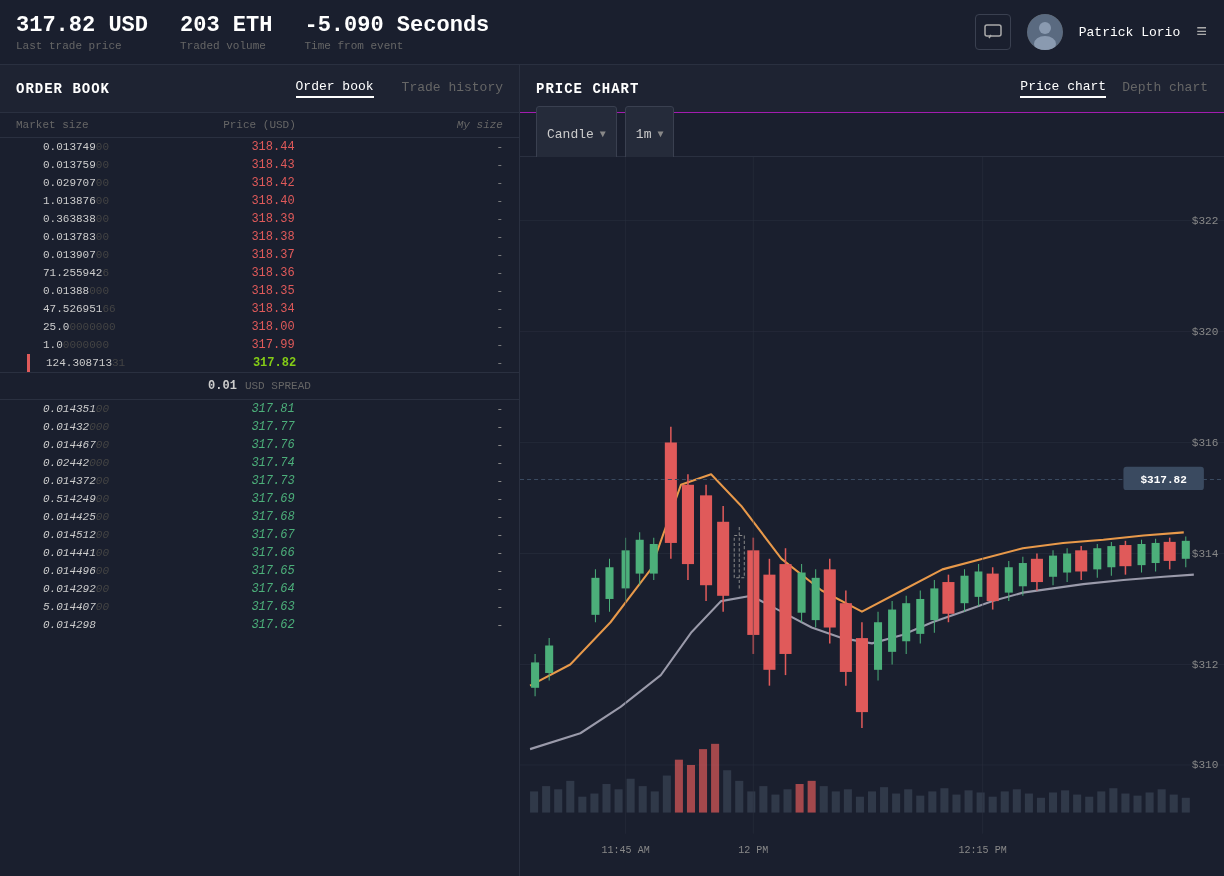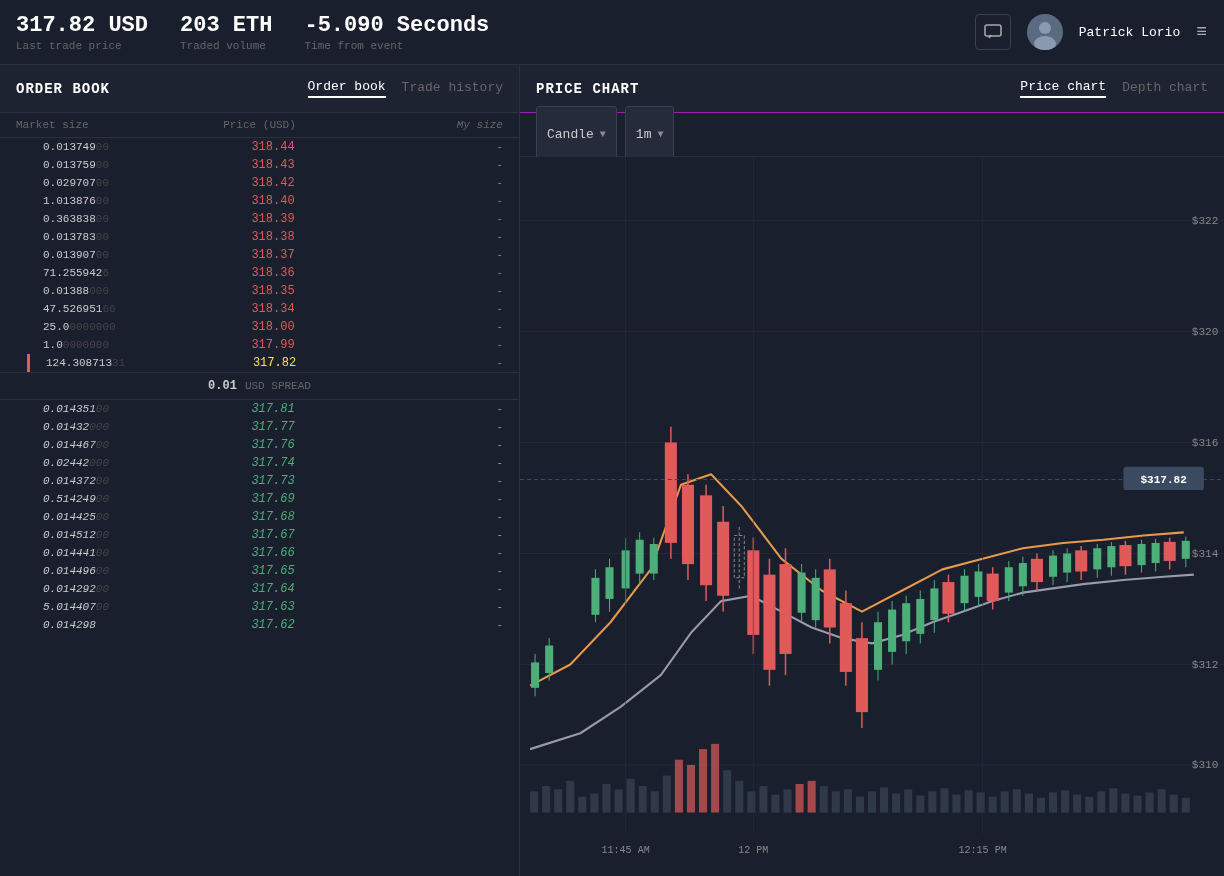--- a/index.html
+++ b/index.html
@@ -96,20 +96,21 @@
     }
 
     
     .left-header {
       display: flex;
       align-items: center;
       padding: 0 16px;
       height: 48px;
       border-bottom: 1px solid #2a3040;
       background: #1e2332;
+      gap: 12px;
     }
     .order-book-title {
       font-size: 14px;
       font-weight: bold;
       color: #fff;
       margin-right: auto;
       letter-spacing: 1px;
     }
     .tab-link {
       font-size: 13px;
@@ -143,21 +144,21 @@
     .ob-row {
       display: grid;
       grid-template-columns: 1fr 1fr 1fr;
       padding: 2px 16px;
       position: relative;
       align-items: center;
     }
     .ob-row .size { color: #ccc; font-size: 11px; }
     .ob-row .price-red { color: #e05a5a; font-size: 12px; text-align: center; }
     .ob-row .price-green { color: #4caf7a; font-size: 12px; text-align: center; }
-    .ob-row .price-red-bold { color: #fde047; font-weight: normal; font-size: 12px; text-align: center; }
+    .ob-row .price-red-bold { color: #84cc16; font-weight: bold; font-size: 12px; text-align: center; }
     .ob-row .my-size { color: #888; text-align: right; font-size: 11px; }
 
     
     .spread-bar {
       display: flex;
       align-items: center;
       justify-content: center;
       padding: 6px 16px;
       background: #1a1f2e;
       border-top: 1px solid #2a3040;

